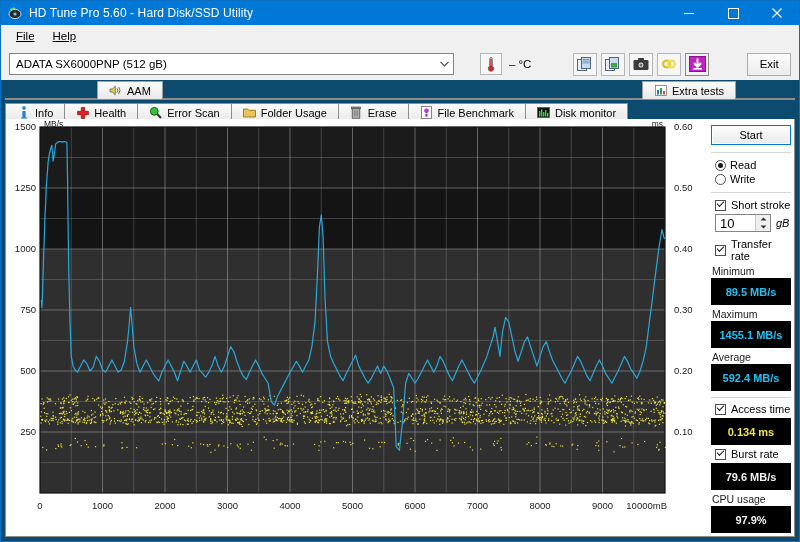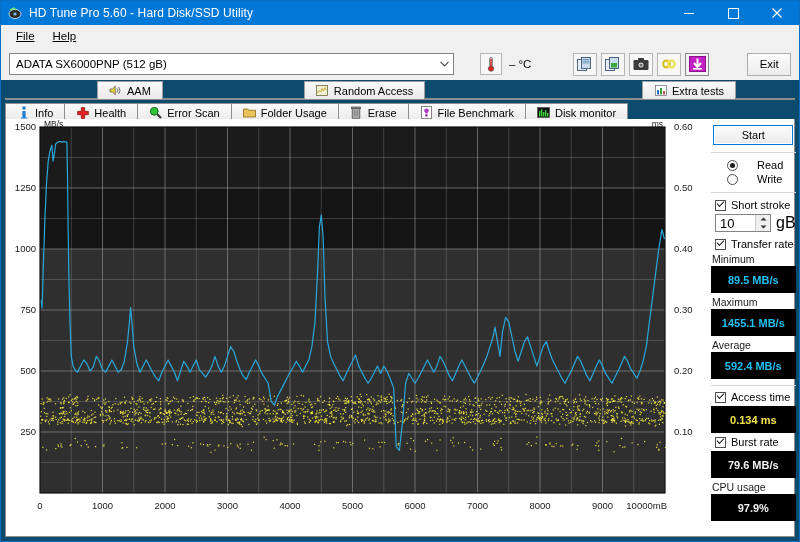--- a/index.html
+++ b/index.html
@@ -127,21 +127,21 @@
 
   
   .start-btn{
     width:80px;height:20px;margin:0 auto;display:block;
     border:1px solid #0078d7;background:linear-gradient(#fdfdfd,#eaeaea);
     font-size:11px;font-family:"Liberation Sans",sans-serif;
     box-sizing:border-box;text-align:center;line-height:18px;
     box-shadow:inset 0 0 0 1px #fff;
   }
   .hr{height:1px;background:#d5d5d5;margin:7px 0 6px 0;}
-  .radio-row{display:flex;align-items:center;gap:19px;margin:0 0 2px 16px;font-size:11px;}
+  .radio-row{display:flex;align-items:center;gap:4px;margin:0 0 2px 4px;font-size:11px;}
   .radio{
     width:11px;height:11px;border:1px solid #4e4e4e;border-radius:50%;
     background:#fff;box-sizing:border-box;position:relative;flex:none;
   }
   .radio.on::after{
     content:"";position:absolute;left:2px;top:2px;width:5px;height:5px;
     border-radius:50%;background:#1a1a1a;
   }
   .chk-row{display:flex;align-items:center;gap:5px;margin:0 0 3px 4px;font-size:11px;}
   .chk{
@@ -157,21 +157,21 @@
   .spin{
     width:56px;height:18px;border:1px solid #848484;background:#fff;
     display:flex;align-items:center;box-sizing:border-box;
   }
   .spin .sv{flex:1;padding-left:4px;font-size:13px;}
   .spin .sbtns{
     width:14px;height:16px;border-left:1px solid #c8c8c8;
     display:flex;flex-direction:column;background:#f0f0f0;
   }
   .sb{flex:1;display:flex;align-items:center;justify-content:center;font-size:5px;color:#333;}
-  .gb-lab{font-size:16px;}
+  .gb-lab{font-size:11px;font-style:italic;}
   .res-lab{font-size:10.5px;color:#1a1a1a;margin:2px 0 1px 1px;}
   .res-box{
     height:27px;background:#000;display:flex;align-items:center;justify-content:center;
     font-size:11px;font-weight:bold;margin-bottom:3px;
   }
   .cyan{color:#22c0f0;}
   .yellow{color:#f2e34c;}
   .white{color:#f2f2f2;}
   .hr2{height:1px;background:#d5d5d5;margin:6px 0 5px 0;}
 </style>
@@ -279,29 +279,20 @@
       <div class="tab">
         <span class="tab-ico">
           <svg width="13" height="11" viewBox="0 0 13 11">
             <path d="M1 4 h2.3 L6.3 1.2 v8.6 L3.3 7 H1 Z" fill="#e8d23a" stroke="#555" stroke-width="0.7"></path>
             <path d="M8 3.4 q1.6 2.1 0 4.2 M9.8 2.1 q2.4 3.4 0 6.8" stroke="#444" stroke-width="0.8" fill="none"></path>
           </svg>
         </span>
         <span>AAM</span>
       </div>
       <div class="spacer-tab" style="max-width:142px"></div>
-      <div class="tab">
-        <span class="tab-ico">
-          <svg width="12" height="11" viewBox="0 0 12 11">
-            <rect x="0.5" y="0.5" width="11" height="10" fill="#f2efd0" stroke="#6a6a3a" stroke-width="0.8"></rect>
-            <path d="M1.5 8 L3 5.5 L4.5 7 L6 3.5 L7.5 6 L9 2.5 L10.5 5" stroke="#c7a220" stroke-width="0.9" fill="none"></path>
-          </svg>
-        </span>
-        <span>Random Access</span>
-      </div>
       <div class="spacer-tab"></div>
       <div class="tab">
         <span class="tab-ico">
           <svg width="12" height="11" viewBox="0 0 12 11">
             <rect x="0.5" y="0.5" width="11" height="10" fill="#fff" stroke="#7a7a7a" stroke-width="0.8"></rect>
             <rect x="2" y="5" width="2" height="4.5" fill="#2d6fc4"></rect>
             <rect x="5" y="3" width="2" height="6.5" fill="#3aa03a"></rect>
             <rect x="8" y="6" width="2" height="3.5" fill="#d05050"></rect>
           </svg>
         </span>

